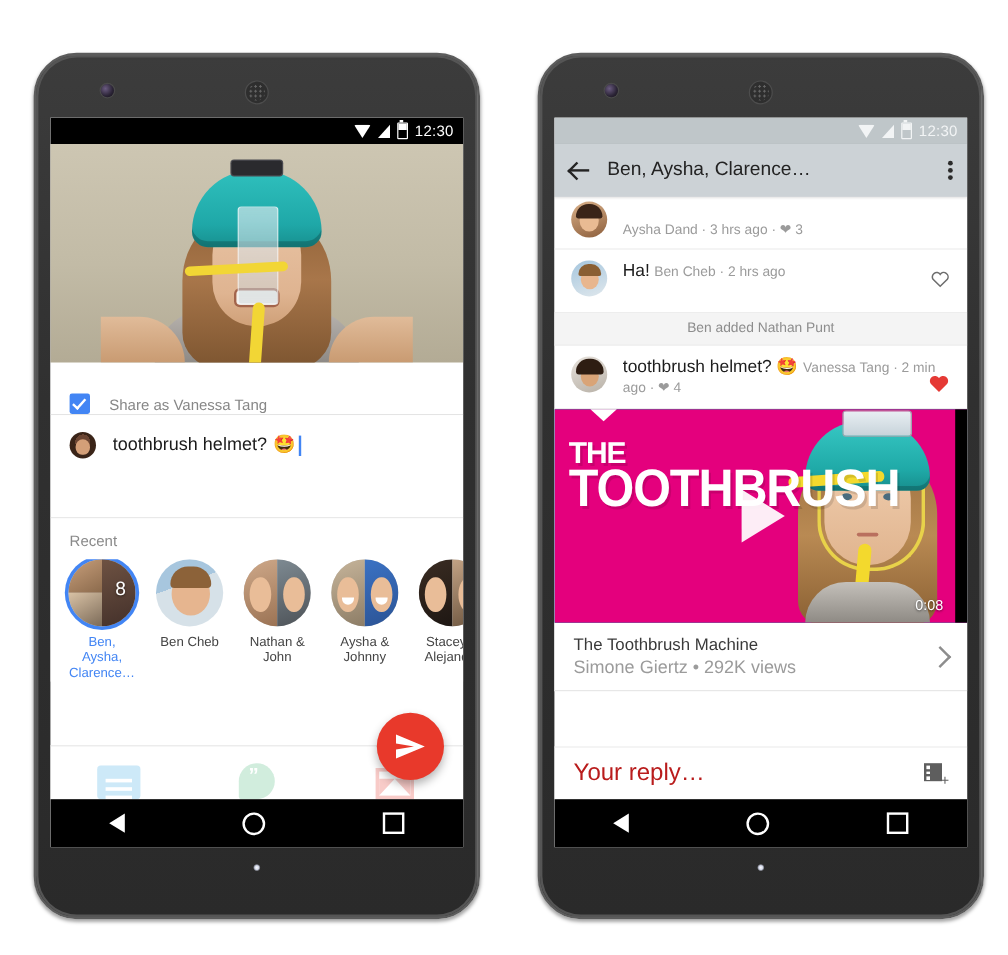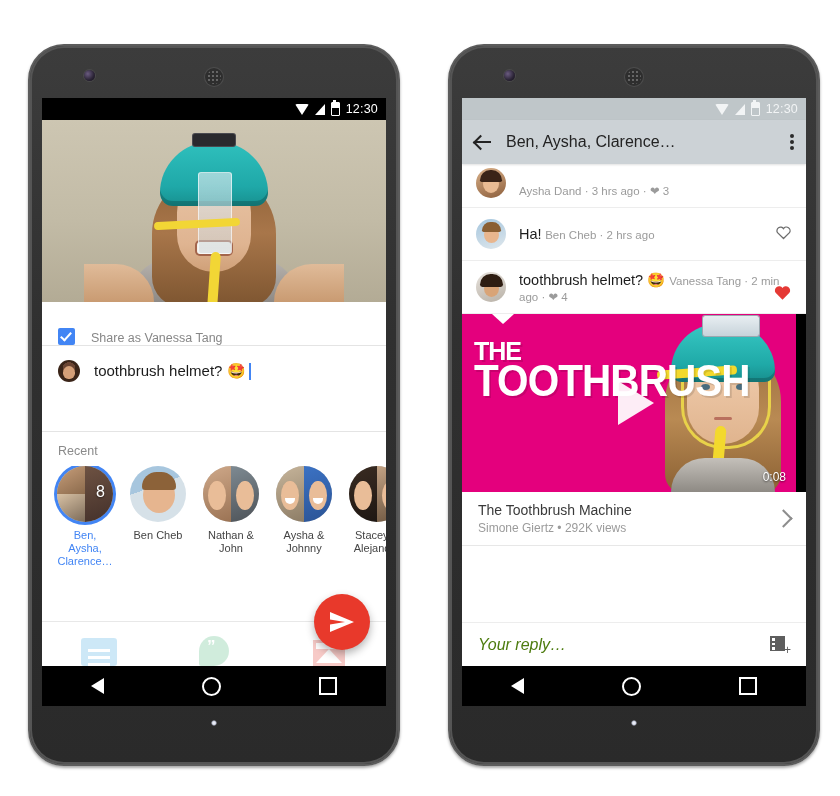--- a/index.html
+++ b/index.html
@@ -356,21 +356,21 @@
   .arrow-back::after{
     content:""; position:absolute; left:1px; top:4px; width:9px; height:9px;
     border-left:2px solid #232323; border-bottom:2px solid #232323;
     transform: rotate(45deg);
   }
   .overflow { width:4px; flex:none; }
   .overflow i{ display:block;width:4px;height:4px;border-radius:50%;background:#2b2b2b;margin:2px 0;}
 
   .msg-list { background:#fff; }
   .msg {
-    display:flex; align-items:center;
+    display:flex; align-items:flex-start;
     padding: 9px 14px; position:relative;
     border-bottom:1px solid #ededed;
     min-height:34px;
   }
   .msg.clipped { padding-top:0; height:26px; overflow:hidden; align-items:flex-end; }
   .msg-av { width:30px;height:30px;border-radius:50%;flex:none;overflow:hidden;position:relative;}
   .msg-body { margin-left:13px; flex:1; min-width:0; }
   .msg-text { font-size:14.5px; color:#1c1c1c; line-height:18px; }
   .msg-meta { font-size:11.5px; color:#9b9b9b; margin-top:2px; }
   .heart-outline {
@@ -447,35 +447,35 @@
     color:#fff; font-size:12px;
     text-shadow:0 1px 2px rgba(0,0,0,.6);
   }
 
   .vid-info {
     display:flex; align-items:center; padding:10px 16px;
     border-bottom:1px solid #e7e7e7; background:#fff;
   }
   .vid-info-main { flex:1; min-width:0; }
   .vid-info-title { font-size:14px; color:#3a3a3a; }
-  .vid-info-sub { font-size:12px; color:#9b9b9b; margin-top:3px; }
+  .vid-info-sub { font-size:15px; color:#9b9b9b; margin-top:3px; }
   .chev {
     width:11px;height:11px;flex:none;
     border-right:2.5px solid #8d8d8d; border-top:2.5px solid #8d8d8d;
     transform: rotate(45deg);
   }
 
   .reply-row {
     display:flex; align-items:center; padding:0 16px;
     height:44px; background:#fff;
     position:absolute; left:0; right:0; bottom:40px;
     border-top:1px solid #ededed;
     box-sizing:border-box;
   }
-  .reply-placeholder { flex:1; font-size:16px; color:#4d7c0f;font-style:italic; }
+  .reply-placeholder { flex:1; font-size:20px; color:#b91c1c; }
   .film-icon { width:20px;height:17px; position:relative; flex:none; }
   .film-icon .body{position:absolute;left:0;top:0;width:15px;height:15px;background:#5e5e5e;}
   .film-icon .hole{position:absolute;background:#fff;width:2.5px;height:2.5px;}
   .film-icon .plus{position:absolute;right:-1px;bottom:-2px;color:#5e5e5e;font-size:12px;line-height:10px;}
 
   .av-aysha{background:linear-gradient(160deg,#d9b089,#8d5f3c);}
   .av-aysha .f{position:absolute;left:7px;top:7px;width:16px;height:18px;border-radius:50%;background:#e9bb93;}
   .av-aysha .h{position:absolute;left:4px;top:2px;width:22px;height:12px;border-radius:12px 12px 2px 2px;background:#3a2418;}
   .av-vt2{background:linear-gradient(160deg,#e7e2dc,#b9b2a8);}
   .av-vt2 .f{position:absolute;left:8px;top:8px;width:15px;height:17px;border-radius:50%;background:#d9a477;}
@@ -679,20 +679,21 @@
             <span class="msg-meta">
               <span>Ben Cheb</span> ·
               <span>2 hrs ago</span>
             </span>
           </span>
           <svg class="heart-outline" viewBox="0 0 24 24">
             <path d="M12 20.5 L3.6 12.3 A4.8 4.8 0 0 1 12 6.6 A4.8 4.8 0 0 1 20.4 12.3 Z" fill="none" stroke="#6d6d6d" stroke-width="1.8"></path>
           </svg>
         </div>
 
+        <div class="system-row">Ben added Nathan Punt</div>
 
         <div class="msg">
           <span class="msg-av av-vt2">
             <span class="f"></span>
               <span class="h"></span>
           </span>
           <span class="msg-body">
             <span class="msg-text">
               <span>toothbrush helmet?</span>
               <span>🤩</span>

